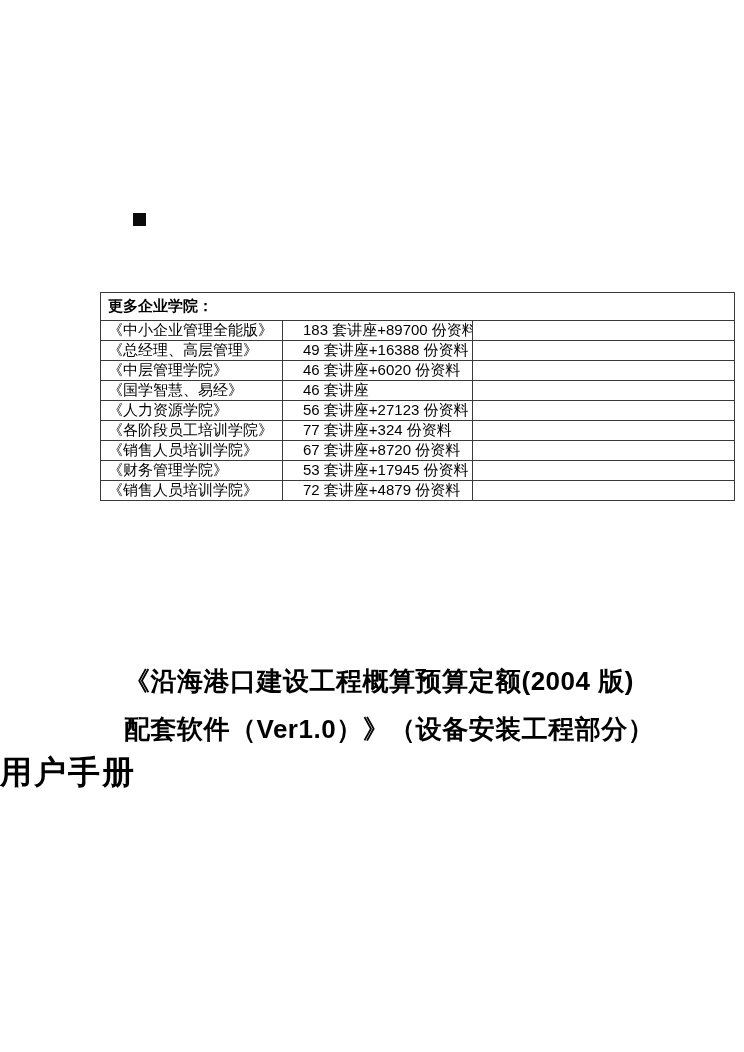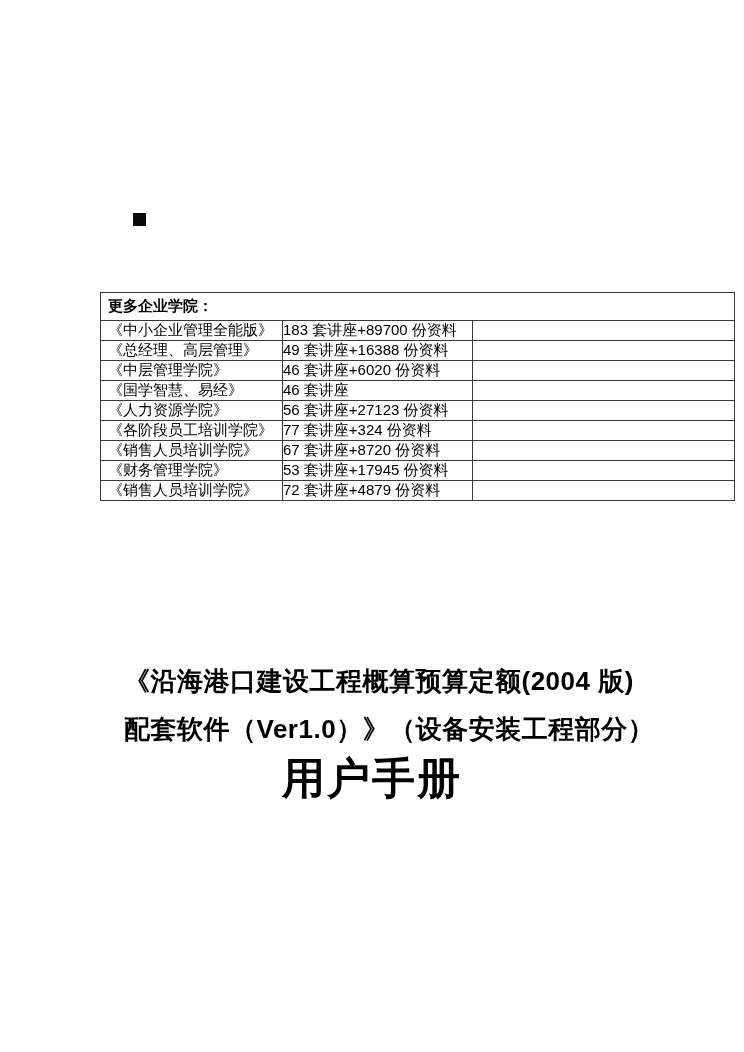--- a/index.html
+++ b/index.html
@@ -39,21 +39,21 @@
     padding: 0 2px 0 7px;
     white-space: nowrap;
     overflow: hidden;
     vertical-align: middle;
   }
   table.academy tr.header-row td {
     height: 28px;
     font-weight: bold;
     font-size: 15px;
   }
-  table.academy td.c2 { padding-left: 0; }
+  table.academy td.c2 { padding-left: 20px; }
   table.academy td.c3 { padding: 0; }
 
   
   .title-line {
     position: absolute;
     left: 113px;
     font-weight: bold;
     font-size: 26px;
     line-height: 1.2;
     letter-spacing: 0.5px;
@@ -61,23 +61,22 @@
     font-family: "Liberation Sans", "DejaVu Sans", sans-serif;
     margin-left: 11px;
   }
   .title-line1 { top: 666px; }
   .title-line2 { top: 714px; }
   .title-main {
     position: absolute;
     left: 0;
     top: 753px;
     width: 744px;
-    text-align: center;
     font-weight: bold;
-    font-size: 43px;
+    font-size: 32px;
     line-height: 1.2;
     letter-spacing: 2px;
     font-family: "Liberation Serif", "DejaVu Serif", serif;
     white-space: nowrap;
   }
 </style>
 </head>
 <body>
 
 <div class="bullet"></div>

